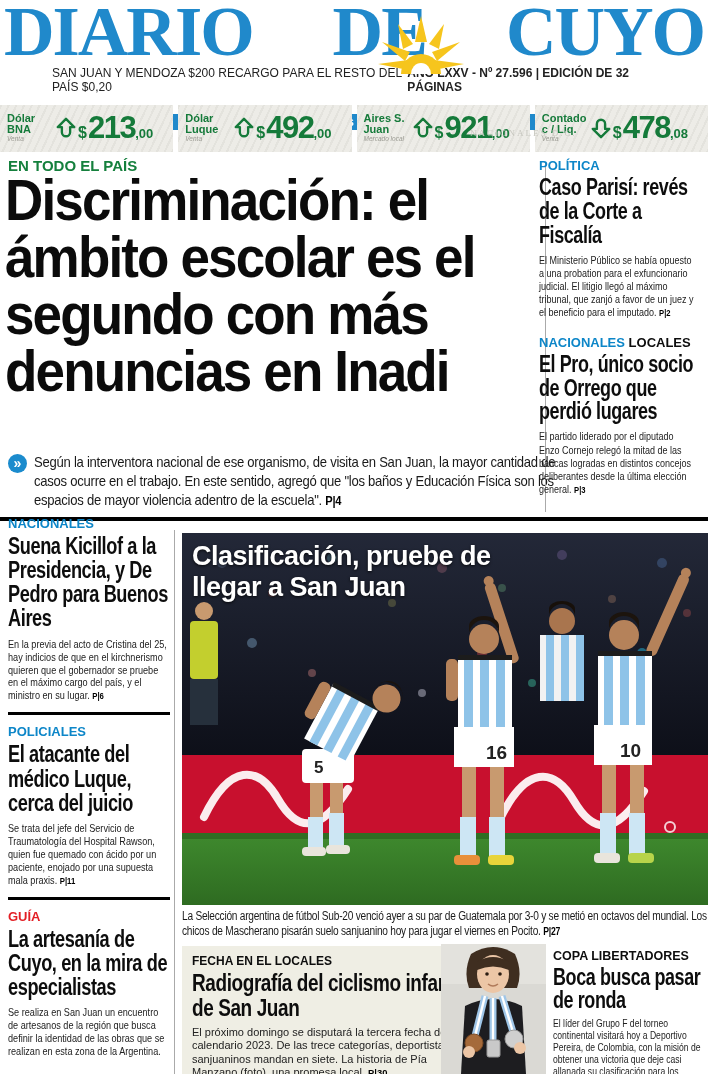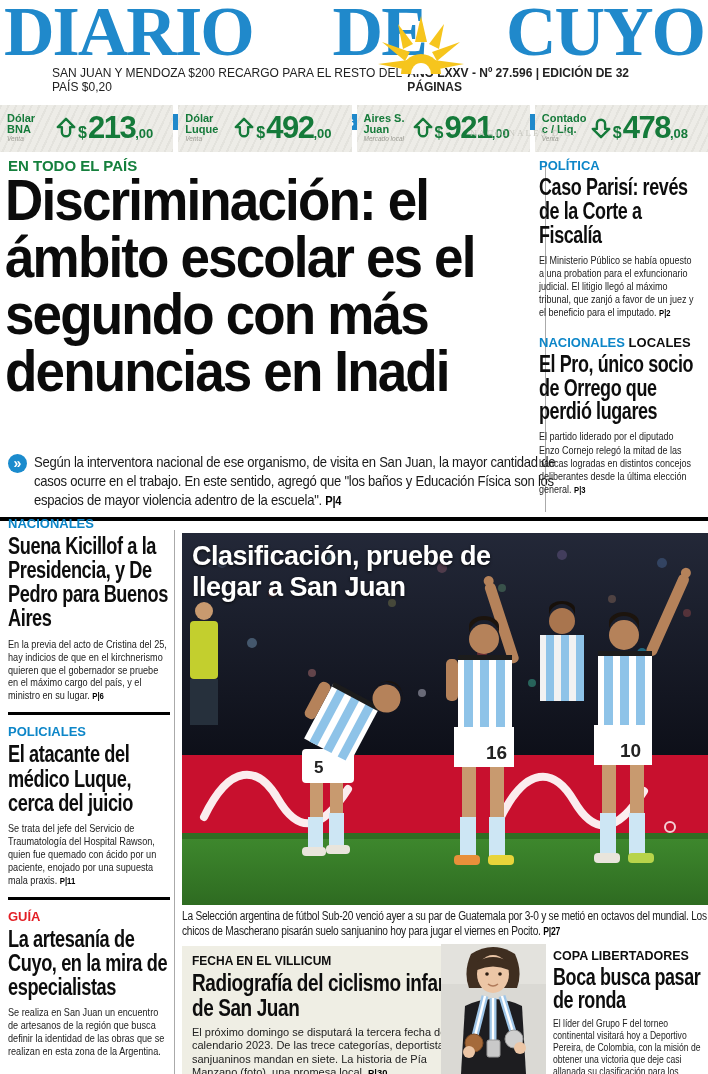--- a/index.html
+++ b/index.html
@@ -374,21 +374,21 @@
     </g>
   </svg>
   <div class="photo-title">Clasificación, pruebe de llegar a San Juan</div>
 </div>
 <div class="caption">
   <span>La Selección argentina de fútbol Sub-20 venció ayer a su par de Guatemala por 3-0 y se metió en octavos del mundial. Los chicos de Mascherano pisarán suelo sanjuanino hoy para jugar el viernes en Pocito.</span>
   <span class="pref">P|27</span>
 </div>
 
 <div class="villicum">
-  <div class="kicker black">FECHA EN EL VILLICUM</div>
+  <div class="kicker black">FECHA EN EL LOCALES</div>
   <div class="hl">Radiografía del ciclismo infantojuvenil de San Juan</div>
   <div class="body-txt">
     <span>El próximo domingo se disputará la tercera fecha del calendario 2023. De las trece categorías, deportistas sanjuaninos mandan en siete. La historia de Pía Manzano (foto), una promesa local.</span>
     <span class="pref">P|30</span>
   </div>
 </div>
 
 <div class="girl">
   <svg width="105" height="130" viewBox="0 0 105 130">
     <rect x="0" y="0" width="105" height="130" fill="#dad9d4"></rect>

